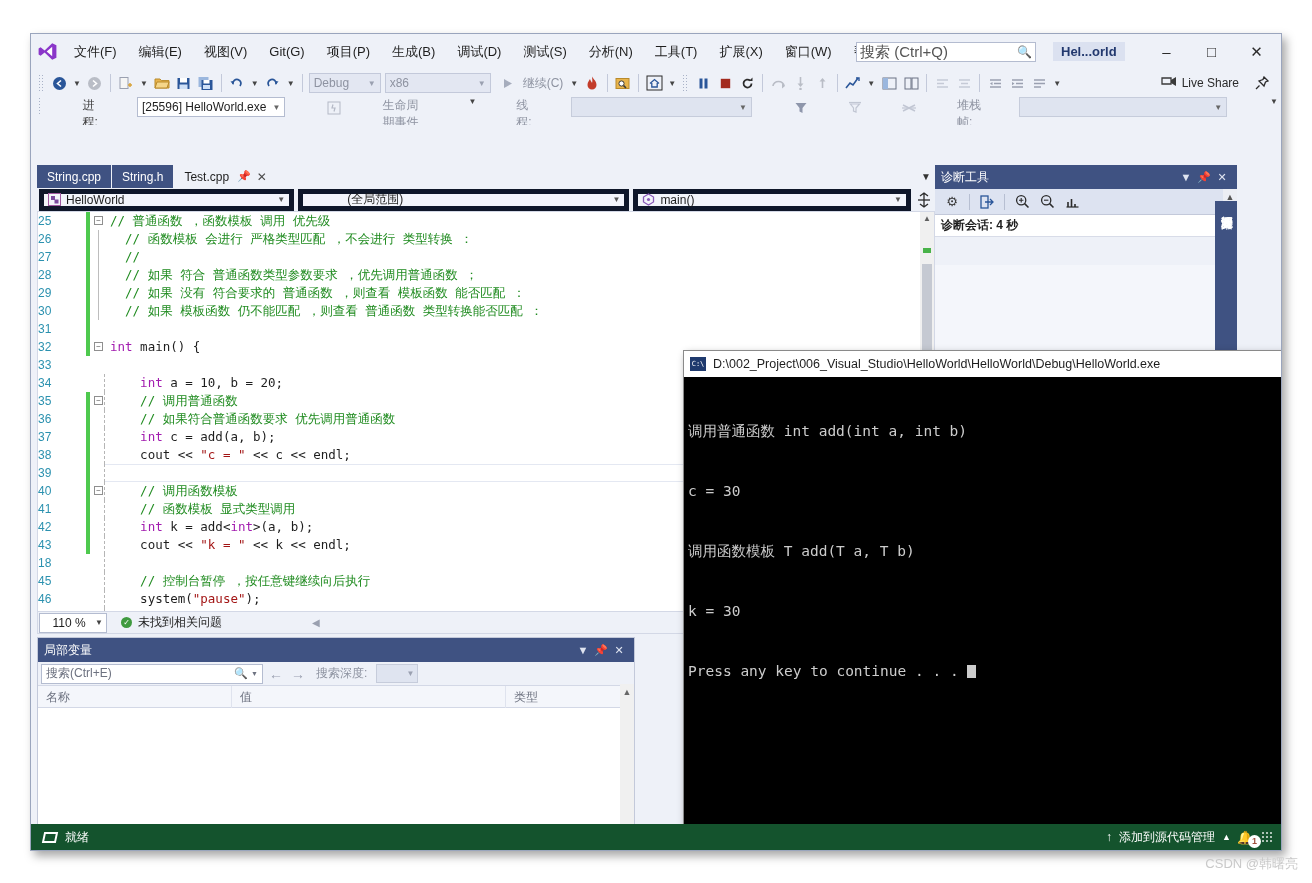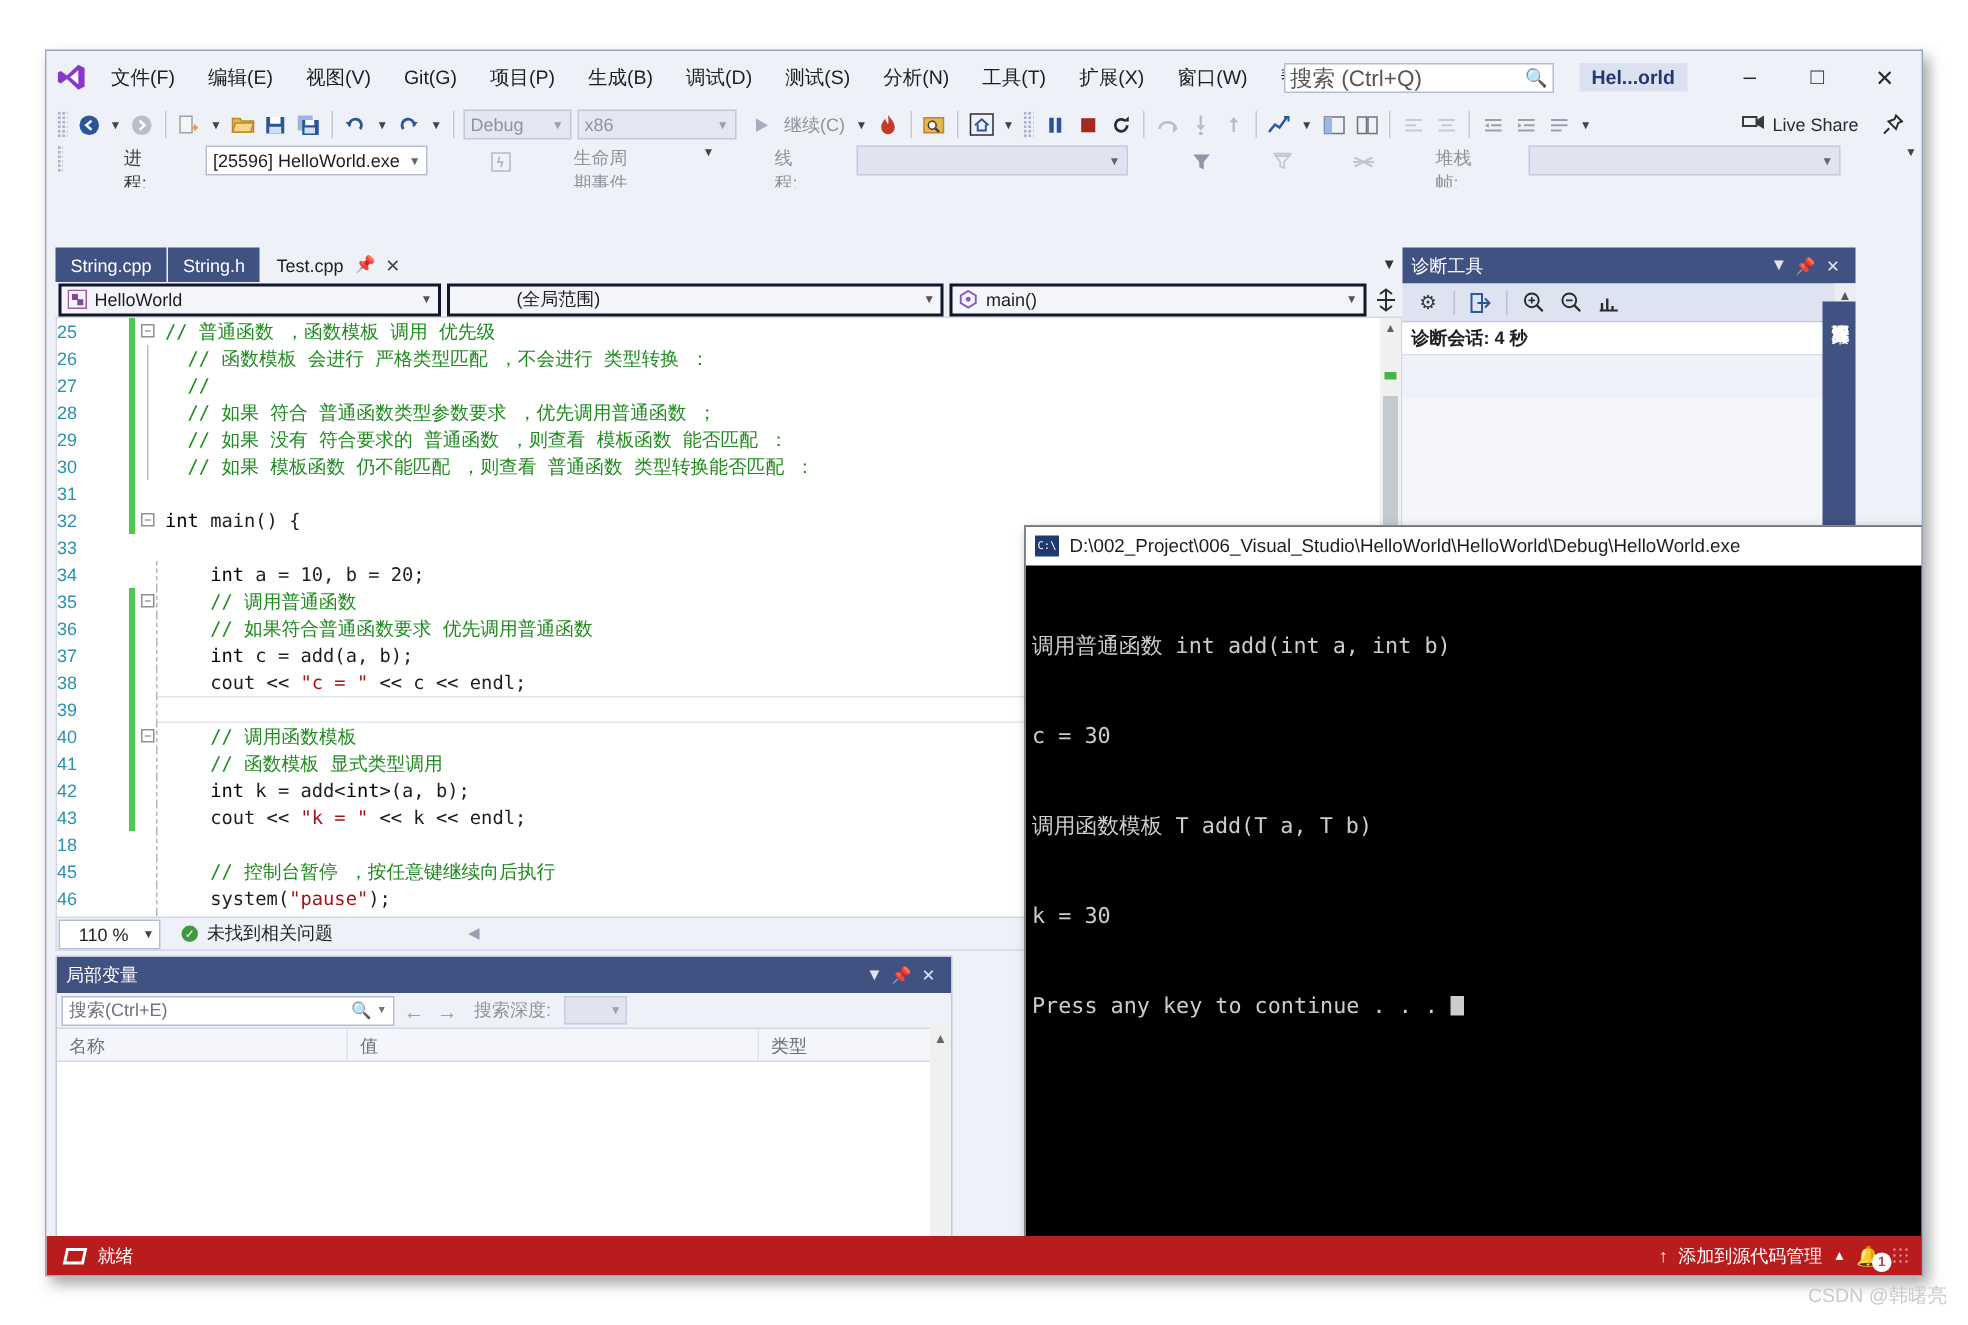--- a/index.html
+++ b/index.html
@@ -137,21 +137,21 @@
     padding-right: 4px; gap: 8px;
   }
   .navbar {
     position: absolute; left: 6px; top: 63px;
     width: 898px; height: 24px;
     background: #eef1f8;
     display: flex; align-items: center;
     border-bottom: 1px solid #d3d8e6;
   }
   .nav-combo {
-    height: 22px; background: #f3f5fb; border: 2px solid #0f172a;
+    height: 22px; background: #f3f5fb; border: 5px solid #0f172a;
     display: flex; align-items: center; padding: 0 4px;
     font-size: 12px; color: #1e1e1e;
   }
   .nav-combo .cw { flex:1; white-space: nowrap; overflow:hidden; }
   .nav-combo .ca { font-size: 8px; color: #555; }
   .code-area {
     position: absolute; left: 6px; top: 87px;
     width: 898px; height: 400px;
     background: #ffffff;
     border: 1px solid #d3d8e6; border-top: none;
@@ -174,21 +174,21 @@
   .txt { position: absolute; left: 72px; }
   .fold {
     position: absolute; left: 56px; top: 4px;
     width: 9px; height: 9px; border: 1px solid #8f8f8f; background: #fff;
     font-size: 8px; line-height: 7px; text-align: center; color: #555;
     font-family: "Liberation Sans", sans-serif;
   }
   .vline { position: absolute; left: 60px; top: 0; width: 1px; height: 18px; background: #bdbdbd; }
   .vline.dash { background: none; border-left: 1px dashed #b5b5b5; }
   .c-comment { color: #1f8b1f; }
-  .c-key { color: #000000; }
+  .c-key { color: #a21caf; }
   .c-str { color: #a31515; }
   .c-plain { color: #1e1e1e; }
   .hl-line { position:absolute; left:66px; right:0; height:18px; border-top:1px solid #e4e8f2; border-bottom:1px solid #e4e8f2; }
   .vscroll {
     position: absolute; right: 0; top: 0; bottom: 0; width: 14px; background: #f0f0f0;
   }
   .vscroll .up, .vscroll .dn {
     position:absolute; left:0; width:14px; height:14px; text-align:center; font-size:8px; color:#606060; line-height:14px;
   }
   .vscroll .up { top: 0; } .vscroll .dn { bottom: 0; }
@@ -321,21 +321,21 @@
     font-size: 12px; color: #6d7280;
     border-bottom: 1px solid #d3d8e6;
   }
   .gh { padding: 0 8px; border-right: 1px solid #dfe3ee; height:22px; line-height:22px; }
   .grid-body { position:absolute; left:0; right:14px; top:70px; bottom:0; background:#ffffff; }
   .locals-vscroll { position:absolute; right:0; top:46px; bottom:0; width:14px; background:#f0f0f0;}
   .locals-vscroll .up { position:absolute; top:0; left:0; width:14px; height:16px; text-align:center; font-size:9px; color:#666; line-height:16px;}
   
   .statusbar {
     position: absolute; left: 0; bottom: 0; width: 1250px; height: 26px;
-    background: #b91c1c;
+    background: #14532d;
     display: flex; align-items: center;
     color: #ffffff; font-size: 12px;
   }
   .sb-icon { width: 14px; height: 11px; border: 2px solid #ffffff; margin: 0 8px 0 12px; transform: skewX(-12deg); }
   .sb-right { position: absolute; right: 8px; display: flex; align-items: center; gap: 7px; }
   .bell { position: relative; font-size: 13px; }
   .bell .badge {
     position: absolute; right: -7px; bottom: -3px;
     width: 13px; height: 13px; border-radius: 50%;
     background: #ffffff; color: #a0503f; font-size: 9px;

